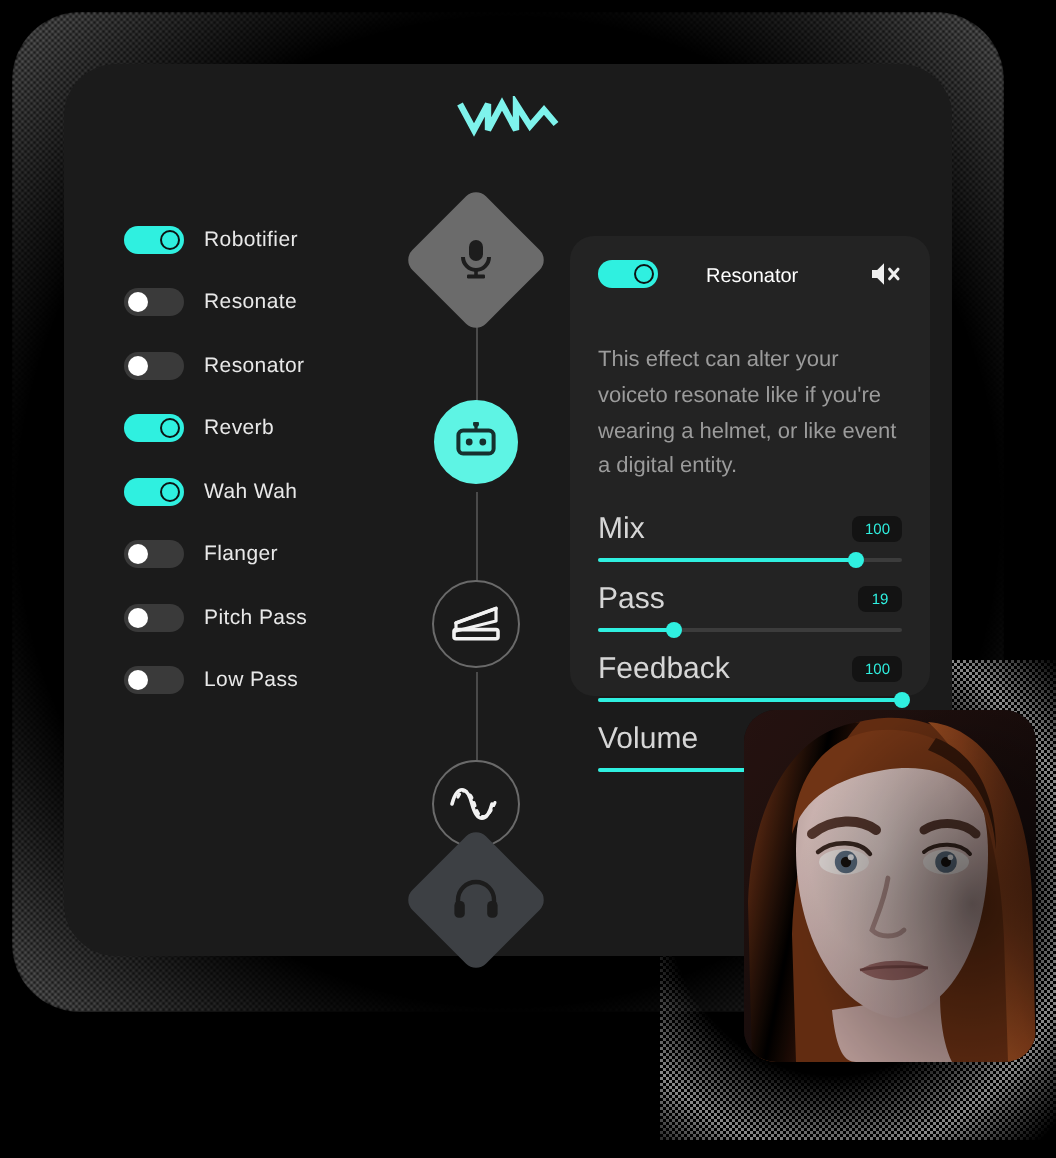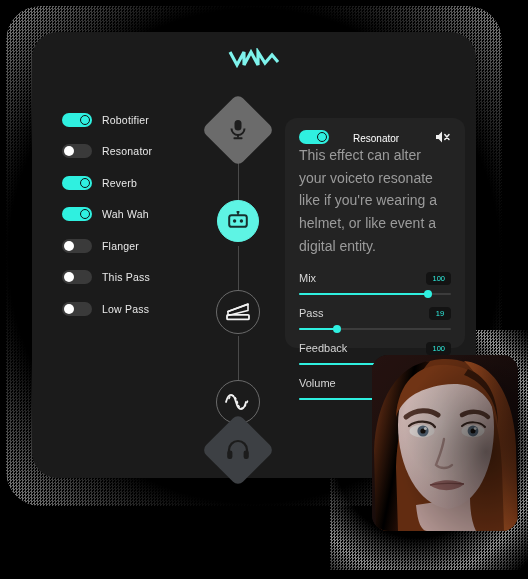--- a/index.html
+++ b/index.html
@@ -153,34 +153,34 @@
     align-items: flex-end;
     gap: 24px;
   }
   .panel-title {
     font-size: 10px;
     color: #ffffff;
     flex: 1;
   }
   .mute-btn { display: flex; align-items: center; }
   .panel-desc {
-    margin-top: 0;
-    font-size: 14px;
+    margin-top: 28px;
+    font-size: 11px;
     line-height: 1.62;
     color: #9b9b9b;
   }
   .sliders { margin-top: 14px; }
   .slider-block { margin-bottom: 11px; }
   .slider-top {
     display: flex;
     align-items: center;
     justify-content: space-between;
     height: 14px;
   }
-  .slider-name { font-size: 11px; color: #d6d6d6; }
+  .slider-name { font-size: 15px; color: #d6d6d6; }
   .badge {
     background: #131313;
     color: #2ff0e0;
     font-size: 7.5px;
     border-radius: 4px;
     padding: 2.5px 6px;
     min-width: 22px;
     text-align: center;
     line-height: 1;
   }
@@ -235,25 +235,31 @@
 
     <div class="fx-list">
 
       <div class="fx-row">
         <div class="toggle on">
             <div class="knob"></div>
           </div>
         <div class="fx-label">Robotifier</div>
       </div>
 
-
       <div class="fx-row">
         <div class="toggle">
             <div class="knob"></div>
           </div>
+        <div class="fx-label">Resonate</div>
+      </div>
+
+      <div class="fx-row">
+        <div class="toggle">
+            <div class="knob"></div>
+          </div>
         <div class="fx-label">Resonator</div>
       </div>
 
       <div class="fx-row">
         <div class="toggle on">
             <div class="knob"></div>
           </div>
         <div class="fx-label">Reverb</div>
       </div>
 
@@ -271,21 +277,21 @@
             <div class="knob"></div>
           </div>
         <div class="fx-label">Flanger</div>
       </div>
 
 
       <div class="fx-row">
         <div class="toggle">
             <div class="knob"></div>
           </div>
-        <div class="fx-label">This Pass</div>
+        <div class="fx-label">Pitch Pass</div>
       </div>
 
       <div class="fx-row">
         <div class="toggle">
             <div class="knob"></div>
           </div>
         <div class="fx-label">Low Pass</div>
       </div>
 
     </div>

